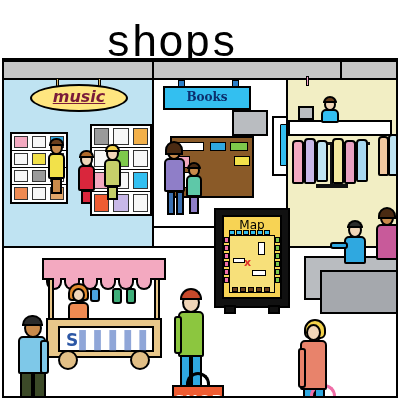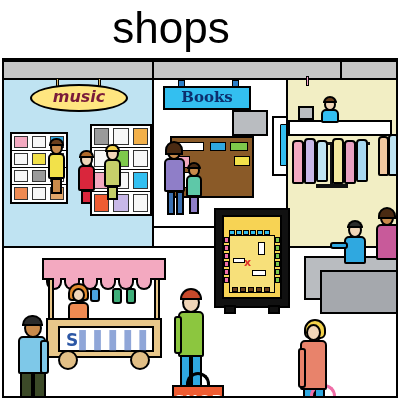--- a/index.html
+++ b/index.html
@@ -1,22 +1,22 @@
 <!DOCTYPE html>
 <html><head>
 <meta charset="utf-8">
 <style>
   html,body{margin:0;padding:0;background:#fff;}
   body{width:400px;height:400px;font-family:"DejaVu Sans",sans-serif;}
   #scene{position:relative;width:400px;height:400px;overflow:hidden;background:#fff;}
 
   
   #title{
-    position:absolute;left:0;top:2px;width:342px;height:52px;
-    text-align:center;font-family:Liberation Sans, sans-serif;
+    position:absolute;left:0;top:18px;width:342px;height:52px;
+    text-align:center;font-family:Liberation Mono, monospace;
     font-size:44px;line-height:52px;color:#000;letter-spacing:0px;
   }
 
   
   #mall{
     position:absolute;left:2px;top:58px;width:396px;height:340px;
     border:2px solid #000;box-sizing:border-box;background:#fff;overflow:hidden;
   }
   
   .beam{position:absolute;top:0;height:20px;background:#c6c6c6;border:2px solid #000;box-sizing:border-box;}
@@ -32,26 +32,26 @@
 
   
   #floor{position:absolute;left:-2px;top:186px;width:400px;height:154px;background:#fff;border-top:2px solid #000;}
 
   
   .hanger{position:absolute;width:3px;background:#d8b468;border:1px solid #000;box-sizing:border-box;}
   #sign-music{
     position:absolute;left:30px;top:24px;width:94px;height:24px;
     background:#ffe680;border:2px solid #000;border-radius:50%;
     text-align:center;line-height:22px;font-size:16px;color:#7a1b3a;
-    font-family:"DejaVu Sans",sans-serif;font-weight:bold;font-style:italic;
+    font-family:"DejaVu Sans",sans-serif;font-weight:bold;font-style:italic;text-decoration:underline;
   }
   #sign-books{
     position:absolute;left:163px;top:26px;width:84px;height:20px;
     background:#33bff0;border:2px solid #000;
-    text-align:center;line-height:18px;font-size:15px;color:#0c2f6e;
+    text-align:center;line-height:18px;font-size:12px;color:#0c2f6e;
     font-family:"DejaVu Serif",serif;font-weight:bold;
   }
   .tab{position:absolute;width:7px;height:8px;background:#2b7fc9;border:1px solid #000;box-sizing:border-box;}
   #sign-fashion{
     position:absolute;left:293px;top:26px;width:88px;height:18px;
     background:#f59ec8;border:2px solid #000;
     text-align:center;line-height:16px;font-size:13px;color:#8fd44a;
     font-family:"DejaVu Sans",sans-serif;font-weight:bold;font-style:italic;
   }
 
@@ -259,20 +259,21 @@
     </div>
     <div class="person" style="left:182px;top:104px;">
       <div class="head" style="left:2px;top:0;width:12px;height:13px;background:#c98a4b;"></div>
       <div class="hair" style="left:1px;top:-2px;width:14px;height:7px;background:#4a2a12;border-radius:7px 7px 0 0;"></div>
       <div class="torso" style="left:0;top:11px;width:16px;height:22px;background:#5ec8a8;"></div>
       <div class="leg" style="left:3px;top:32px;width:10px;height:18px;background:#8f7ec8;"></div>
     </div>
 
     <div id="map-kiosk">
       <div id="map-panel">
+        <div id="map-label">Map</div>
         <div id="map-inner">
           <div id="map-x">x</div>
           <div class="mblk" style="left:3px;top:22px;width:12px;height:5px;background:#fff;"></div>
           <div class="mblk" style="left:22px;top:34px;width:14px;height:6px;background:#fff;"></div>
           <div class="mblk" style="left:28px;top:6px;width:7px;height:13px;background:#fff;"></div>
         </div>
 
         <div class="mblk" style="left:5px;top:13px;width:6px;height:5px;background:#33bff0;"></div>
         <div class="mblk" style="left:12px;top:13px;width:6px;height:5px;background:#33bff0;"></div>
         <div class="mblk" style="left:19px;top:13px;width:6px;height:5px;background:#33bff0;"></div>

